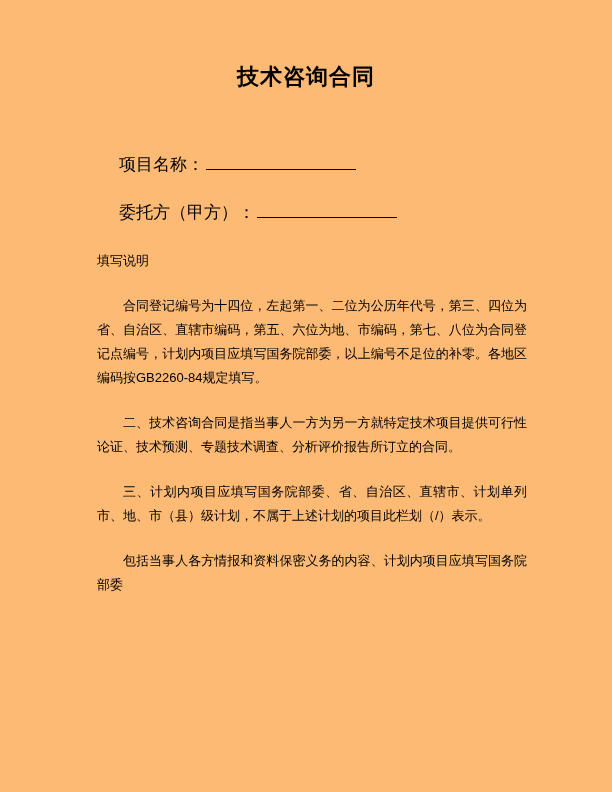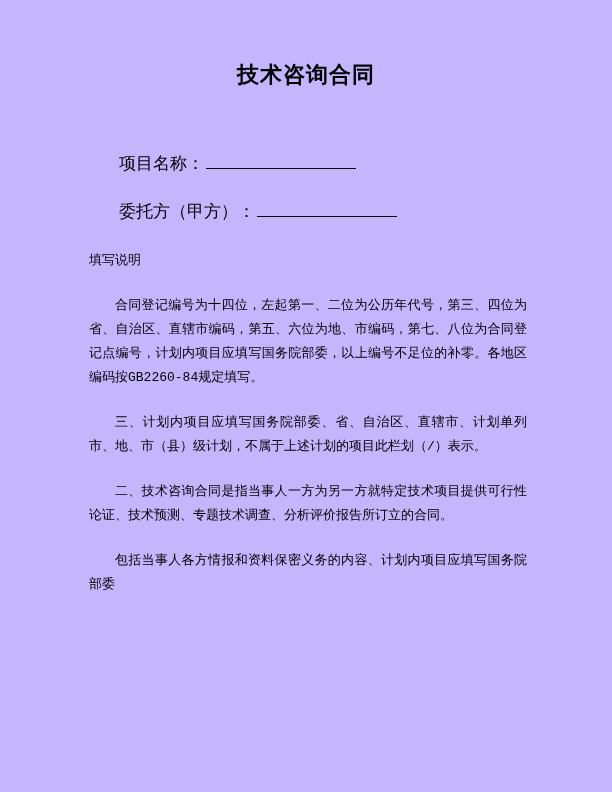--- a/index.html
+++ b/index.html
@@ -4,23 +4,23 @@
 <style>
   html, body {
     margin: 0;
     padding: 0;
     background: #ffffff;
   }
   .page {
     position: relative;
     width: 612px;
     height: 792px;
-    background: #c4b5fd;
+    background: #fdba74;
     color: #000000;
-    font-family: Liberation Mono, monospace;
+    font-family: Liberation Sans, sans-serif;
     box-sizing: border-box;
     padding: 62px 85px 0 85px;
     overflow: hidden;
   }
   .doc-title {
     margin: 0 0 62px 0;
     font-size: 22px;
     line-height: 29px;
     font-weight: bold;
     text-align: center;
@@ -43,21 +43,21 @@
     display: inline-block;
     border-bottom: 1px solid #000;
     height: 15px;
     vertical-align: baseline;
     margin-left: 2px;
   }
   .blank-w-150 { width: 150px; }
   .blank-w-140 { width: 140px; }
   .para,
   .sub-heading {
-    margin: 0 0 21px 4px;
+    margin: 0 0 21px 12px;
     font-size: 13px;
     line-height: 24px;
     text-align: justify;
   }
   .indent {
     text-indent: 2em;
   }
   .no-indent {
     text-indent: 0;
   }
@@ -80,20 +80,20 @@
     </div>
 
 
   </div>
 
   <p class="sub-heading no-indent">填写说明</p>
 
 
   <p class="para indent">合同登记编号为十四位，左起第一、二位为公历年代号，第三、四位为省、自治区、直辖市编码，第五、六位为地、市编码，第七、八位为合同登记点编号，计划内项目应填写国务院部委，以上编号不足位的补零。各地区编码按GB2260-84规定填写。</p>
 
+  <p class="para indent">二、技术咨询合同是指当事人一方为另一方就特定技术项目提供可行性论证、技术预测、专题技术调查、分析评价报告所订立的合同。</p>
+
   <p class="para indent">三、计划内项目应填写国务院部委、省、自治区、直辖市、计划单列市、地、市（县）级计划，不属于上述计划的项目此栏划（/）表示。</p>
-
-  <p class="para indent">二、技术咨询合同是指当事人一方为另一方就特定技术项目提供可行性论证、技术预测、专题技术调查、分析评价报告所订立的合同。</p>
 
 
   <p class="para indent">包括当事人各方情报和资料保密义务的内容、计划内项目应填写国务院部委</p>
 
 </div>
 
 </body></html>

